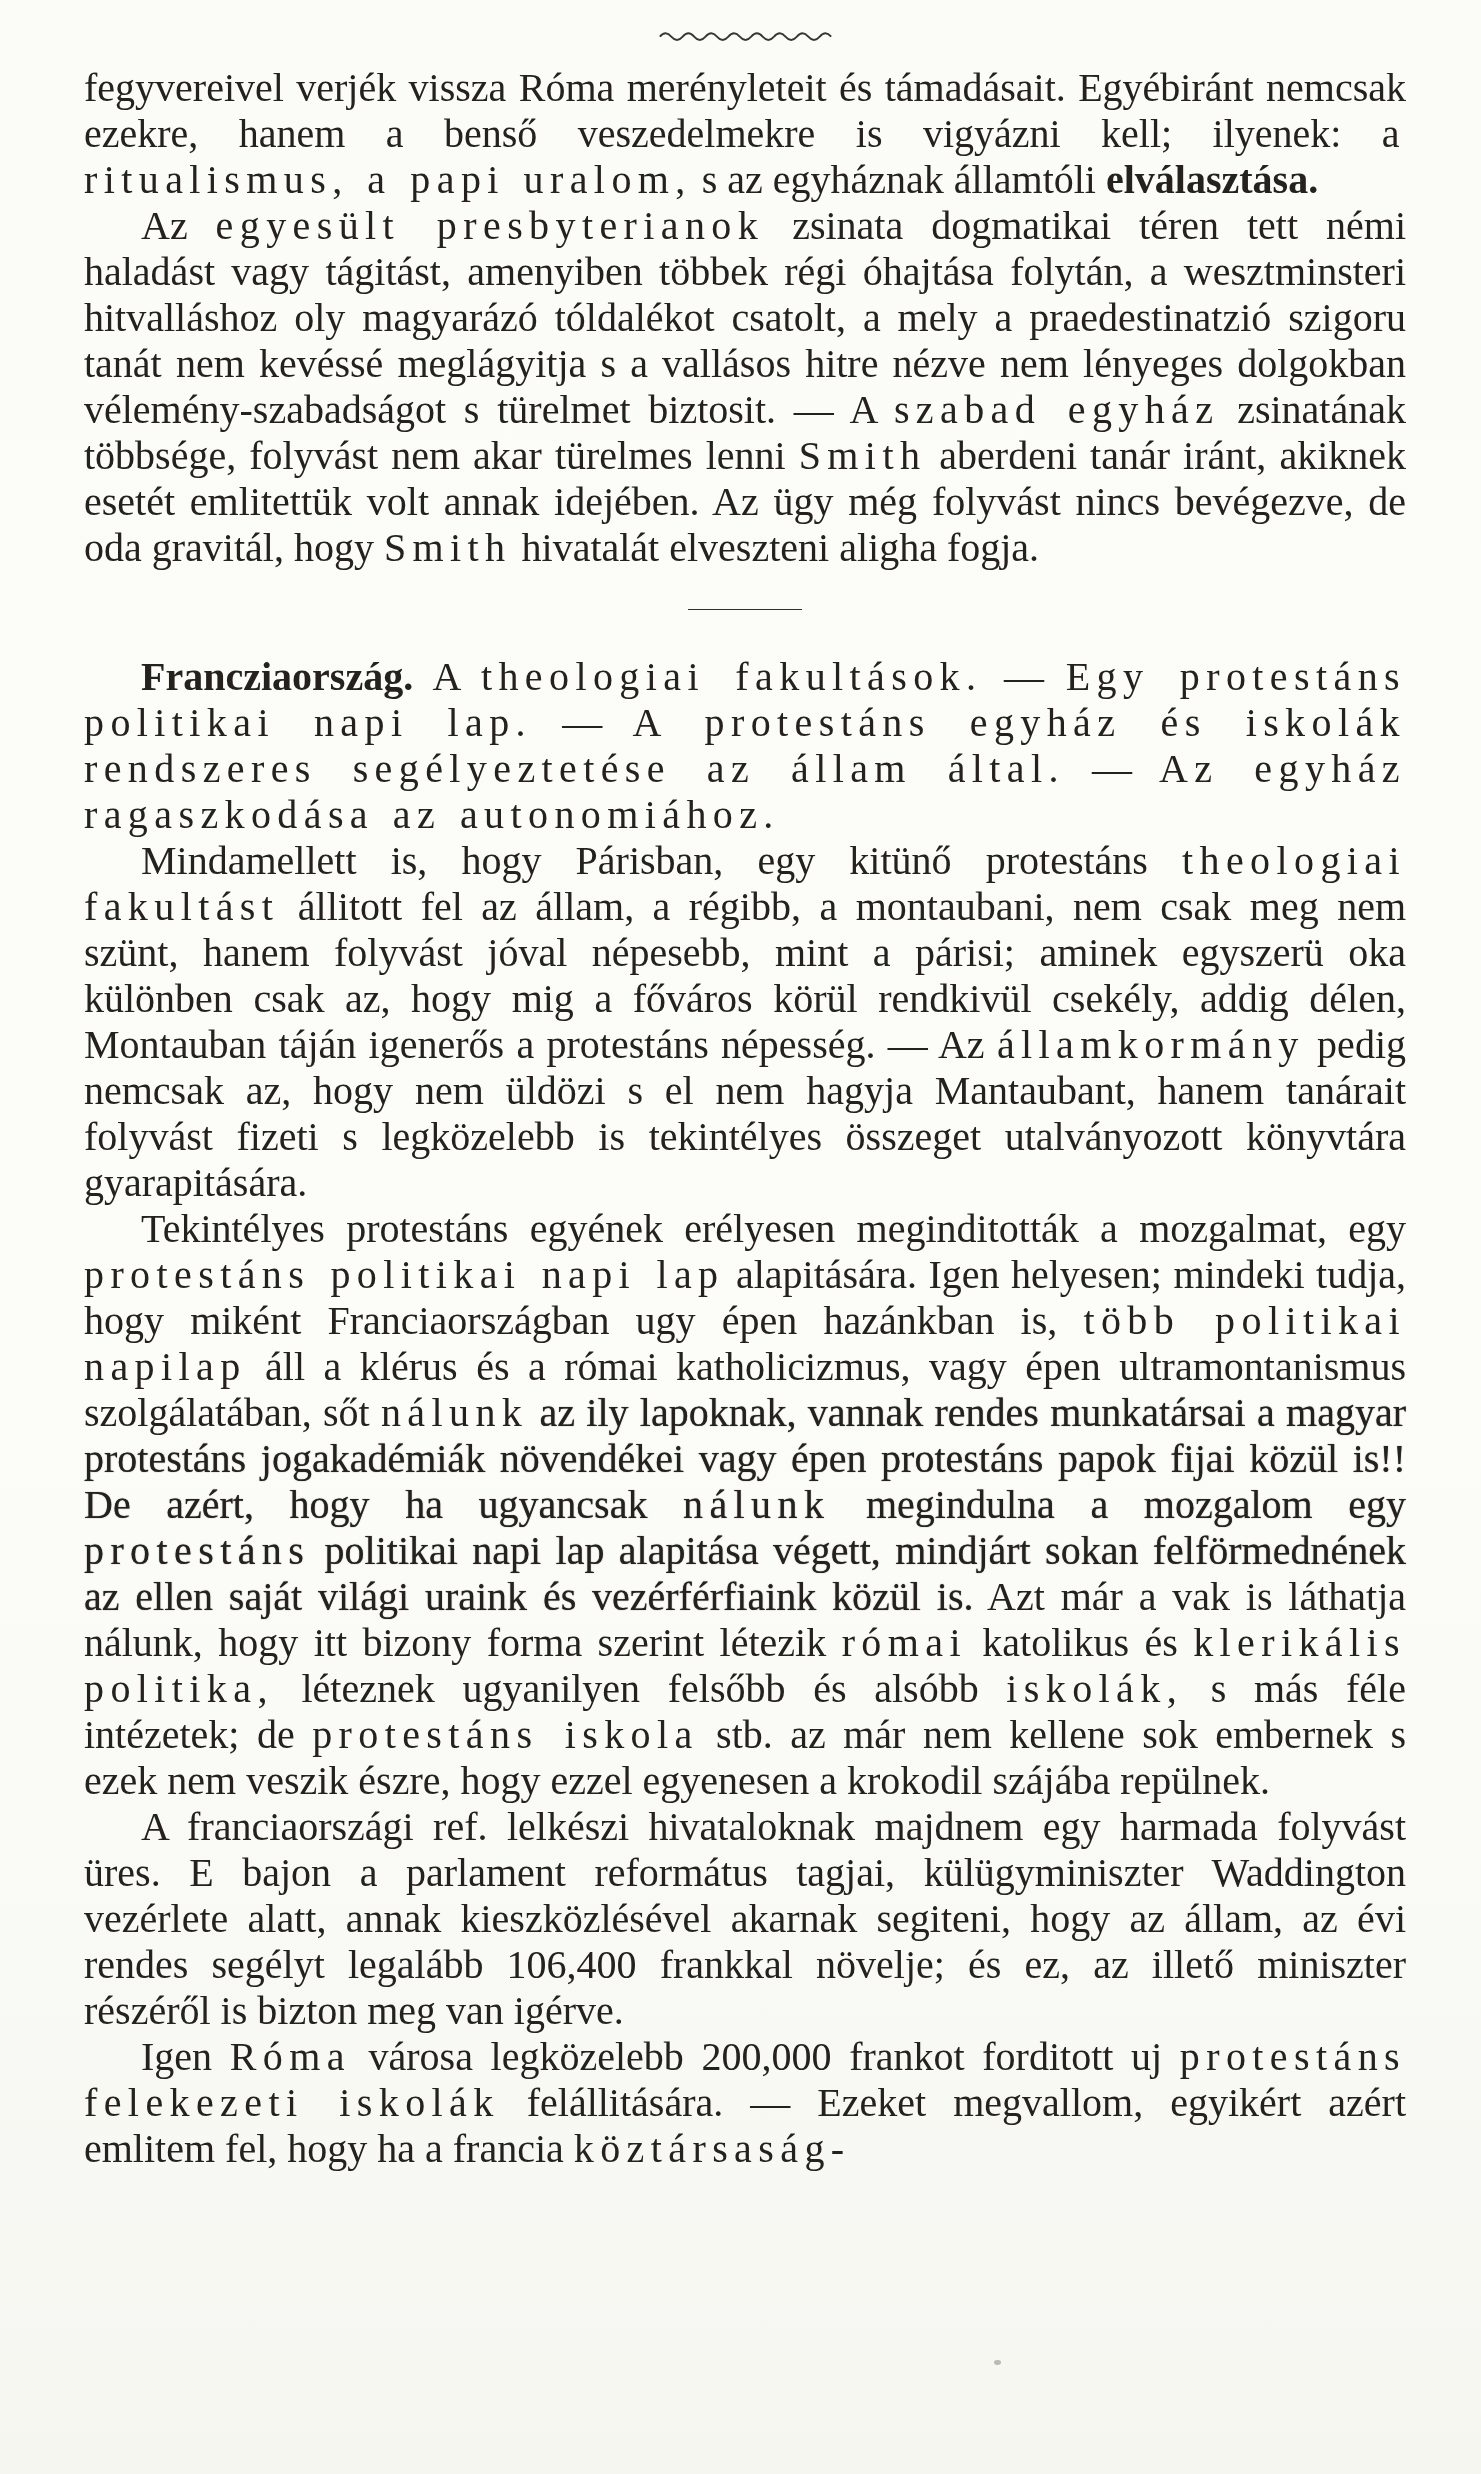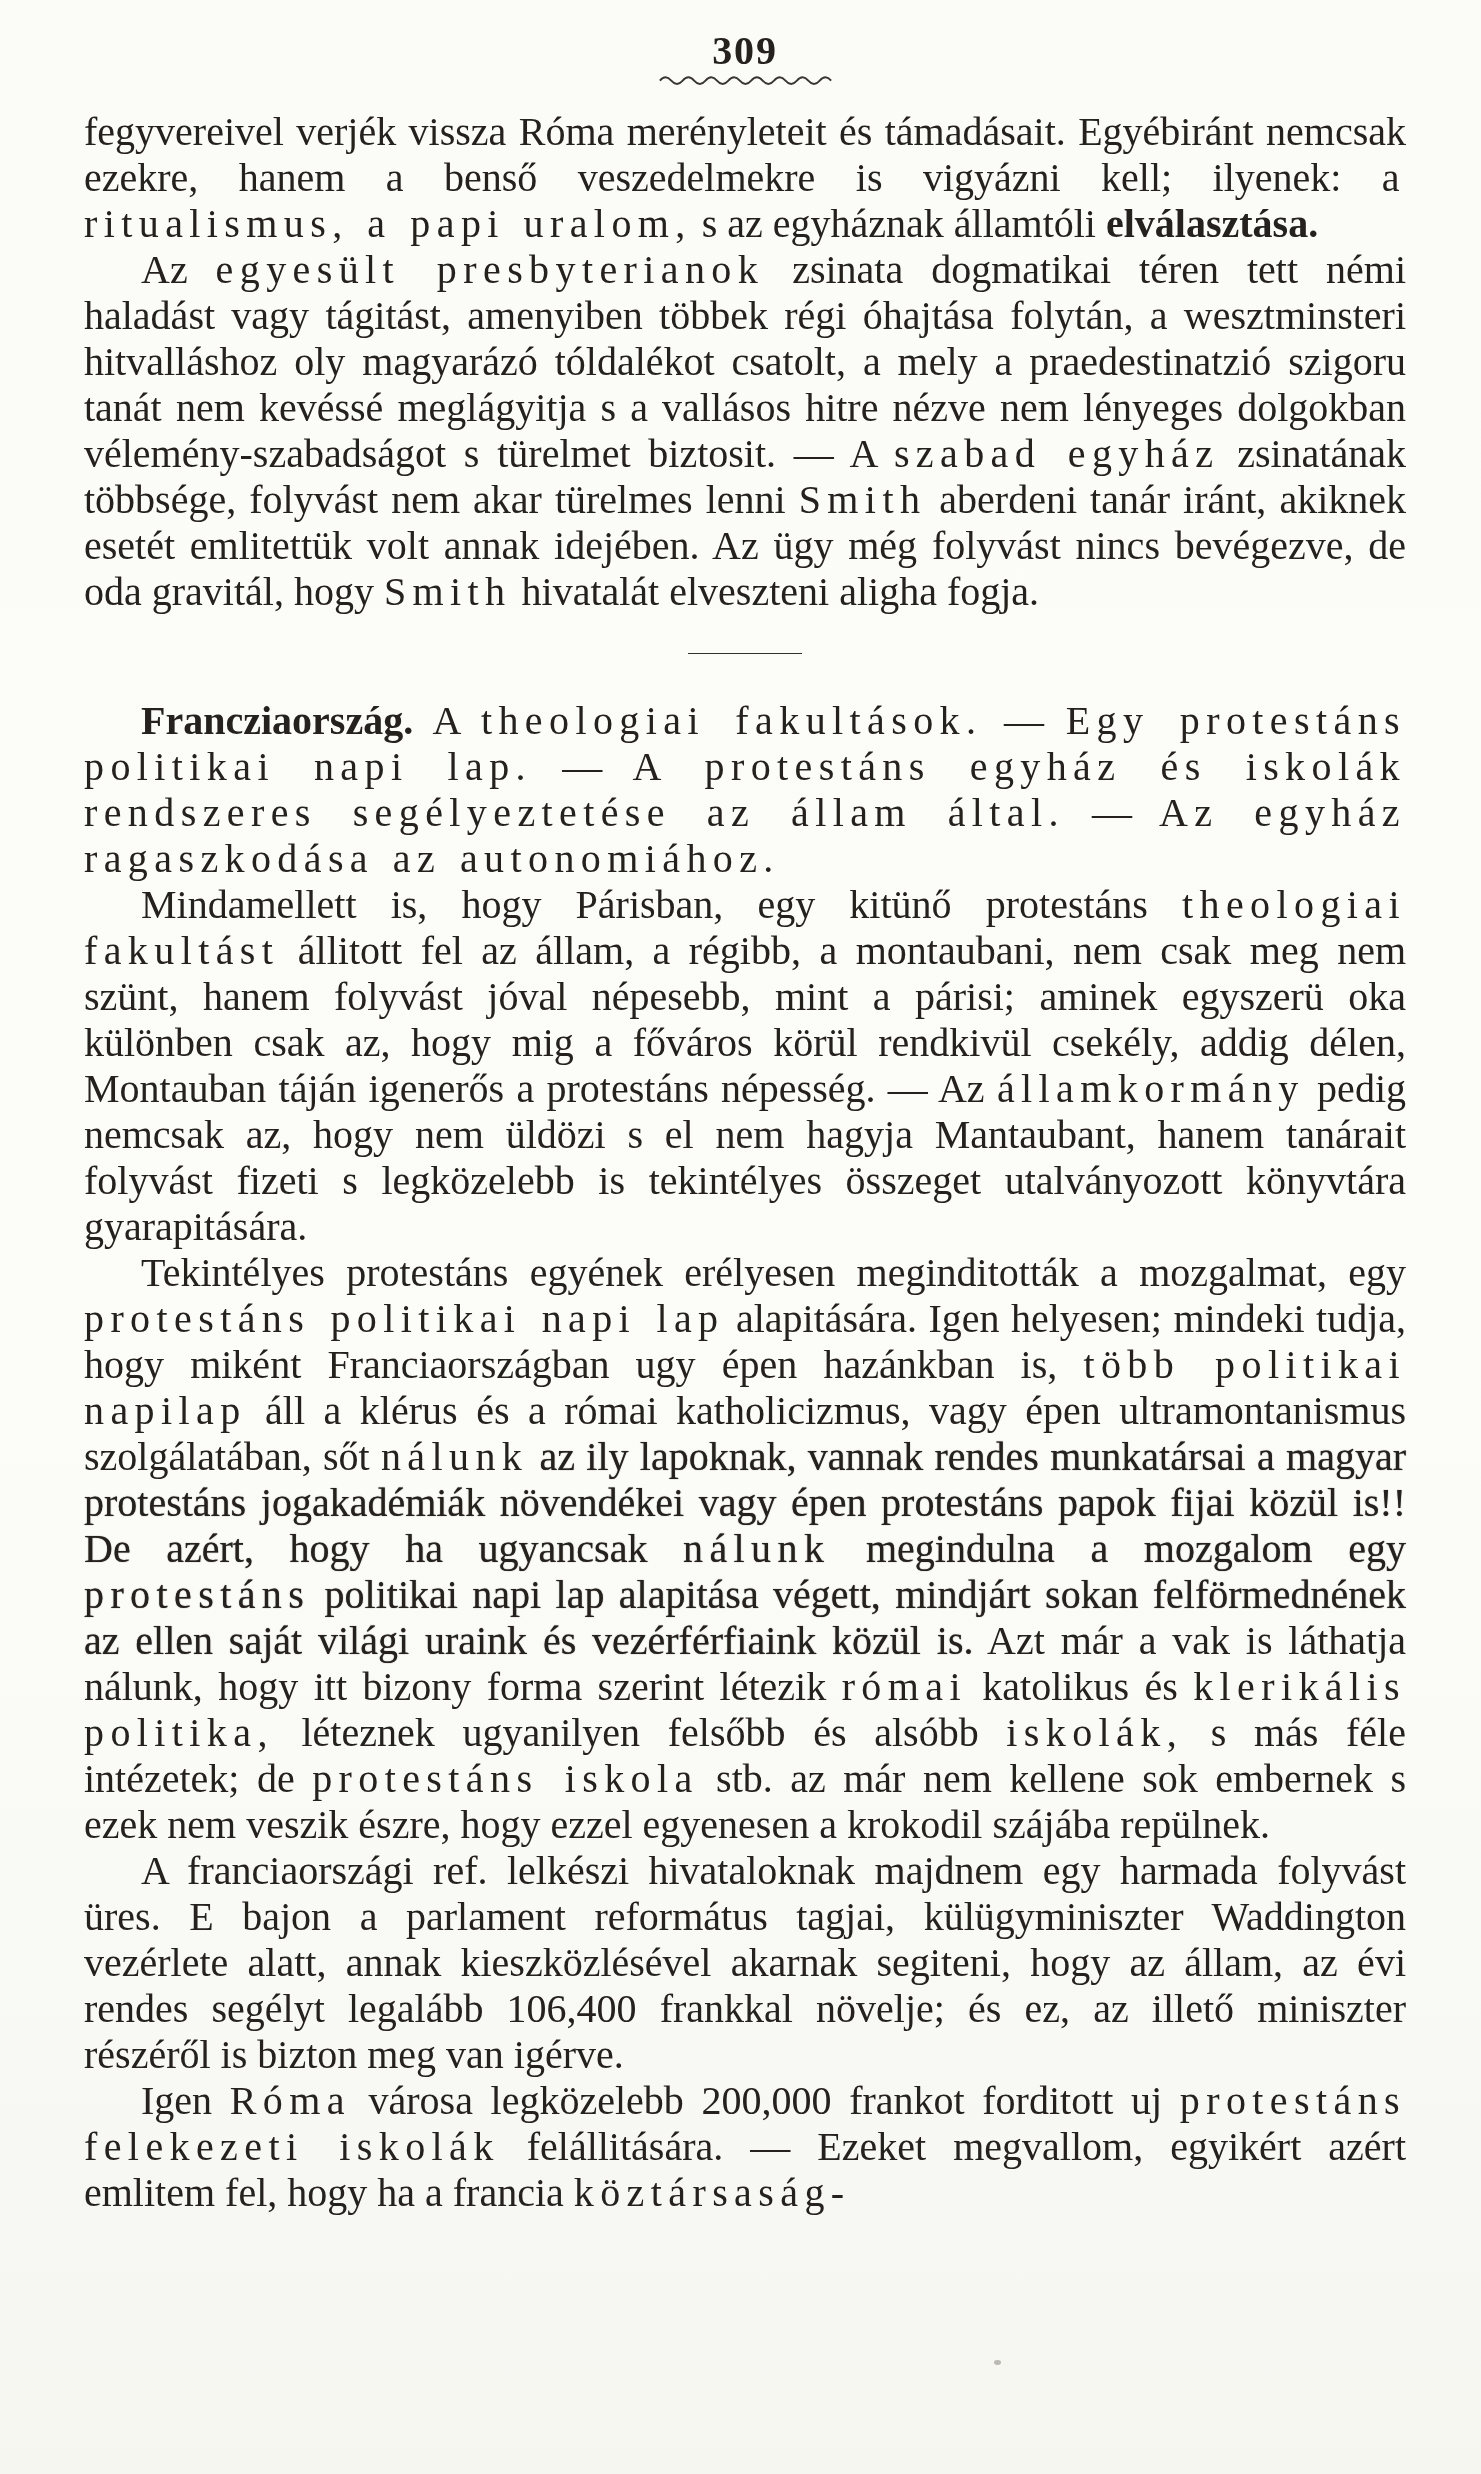--- a/index.html
+++ b/index.html
@@ -55,21 +55,20 @@
     border-radius: 50%;
     opacity: 0.55;
   }
 </style>
 </head>
 <body>
 
 <div class="page">
 
   <header class="page-header">
-    <div class="page-number">309</div>
     <svg class="flourish" width="177" height="13.4" viewBox="0 0 186 14" aria-hidden="true">
       <path d="M3 8 Q 9 1 15 8 T 27 8 T 39 8 T 51 8 T 63 8 T 75 8 T 87 8 T 99 8 T 111 8 T 123 8 T 135 8 T 147 8 T 159 8 T 171 8 T 183 8" fill="none" stroke="#3a3733" stroke-width="2"></path>
     </svg>
   </header>
 
   <main class="text-block">
     <section>
         <p class="para"><span class="seg">fegyvereivel verjék vissza Róma merényleteit és támadásait. Egyébiránt nemcsak ezekre, hanem a benső veszedelmekre is vigyázni kell; ilyenek: </span><span class="seg spaced">a ritualismus, a papi uralom,</span><span class="seg"> s az egyháznak államtóli </span><span class="seg bold">elválasztása.</span></p>
         <p class="para indent"><span class="seg">Az </span><span class="seg spaced">egyesült presbyterianok</span><span class="seg"> zsinata dogmatikai téren tett némi haladást vagy tágitást, amenyiben többek régi óhajtása folytán, a wesztminsteri hitvalláshoz oly magyarázó tóldalékot csatolt, a mely a praedestinatzió szigoru tanát nem kevéssé meglágyitja s a vallásos hitre nézve nem lényeges dolgokban vélemény-szabadságot s türelmet biztosit. — A </span><span class="seg spaced">szabad egyház</span><span class="seg"> zsinatának többsége, folyvást nem akar türelmes lenni </span><span class="seg spaced">Smith</span><span class="seg"> aberdeni tanár iránt, akiknek esetét emlitettük volt annak idejében. Az ügy még folyvást nincs bevégezve, de oda gravitál, hogy </span><span class="seg spaced">Smith</span><span class="seg"> hivatalát elveszteni aligha fogja.</span></p>
       </section>

